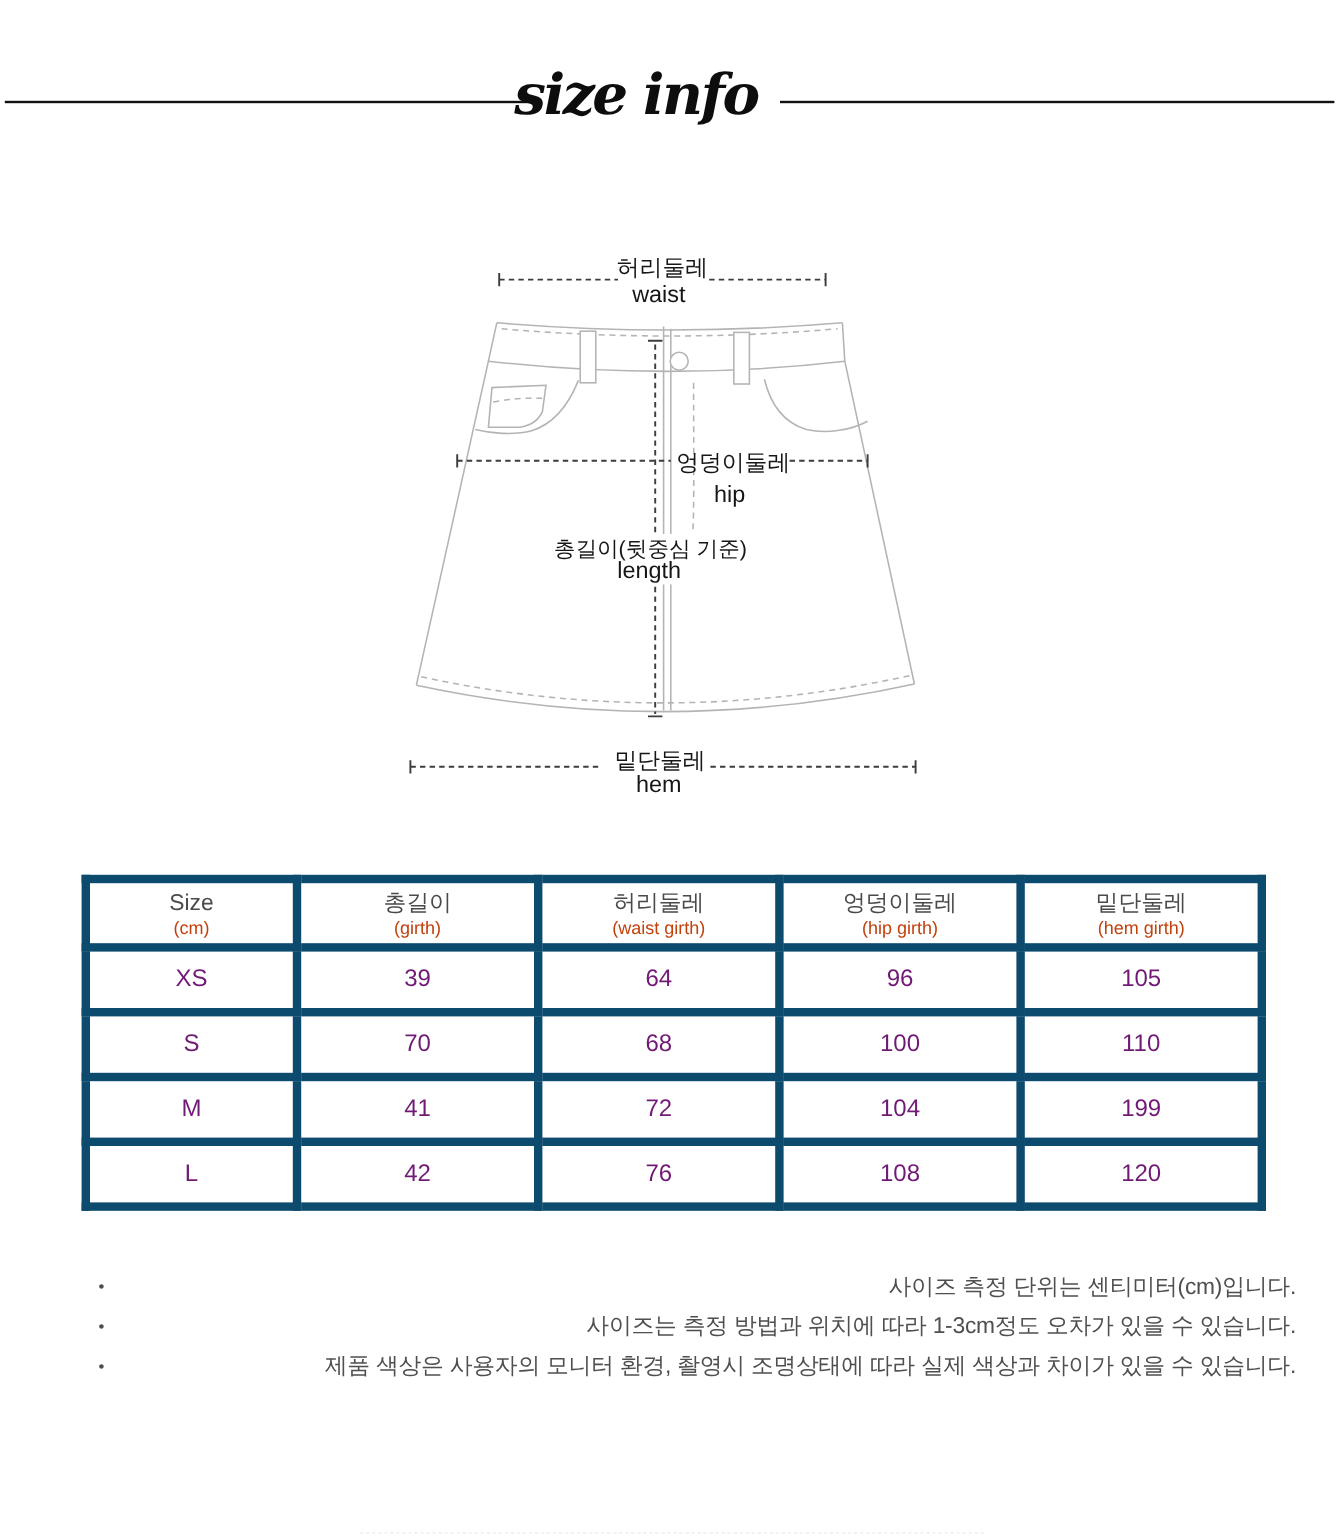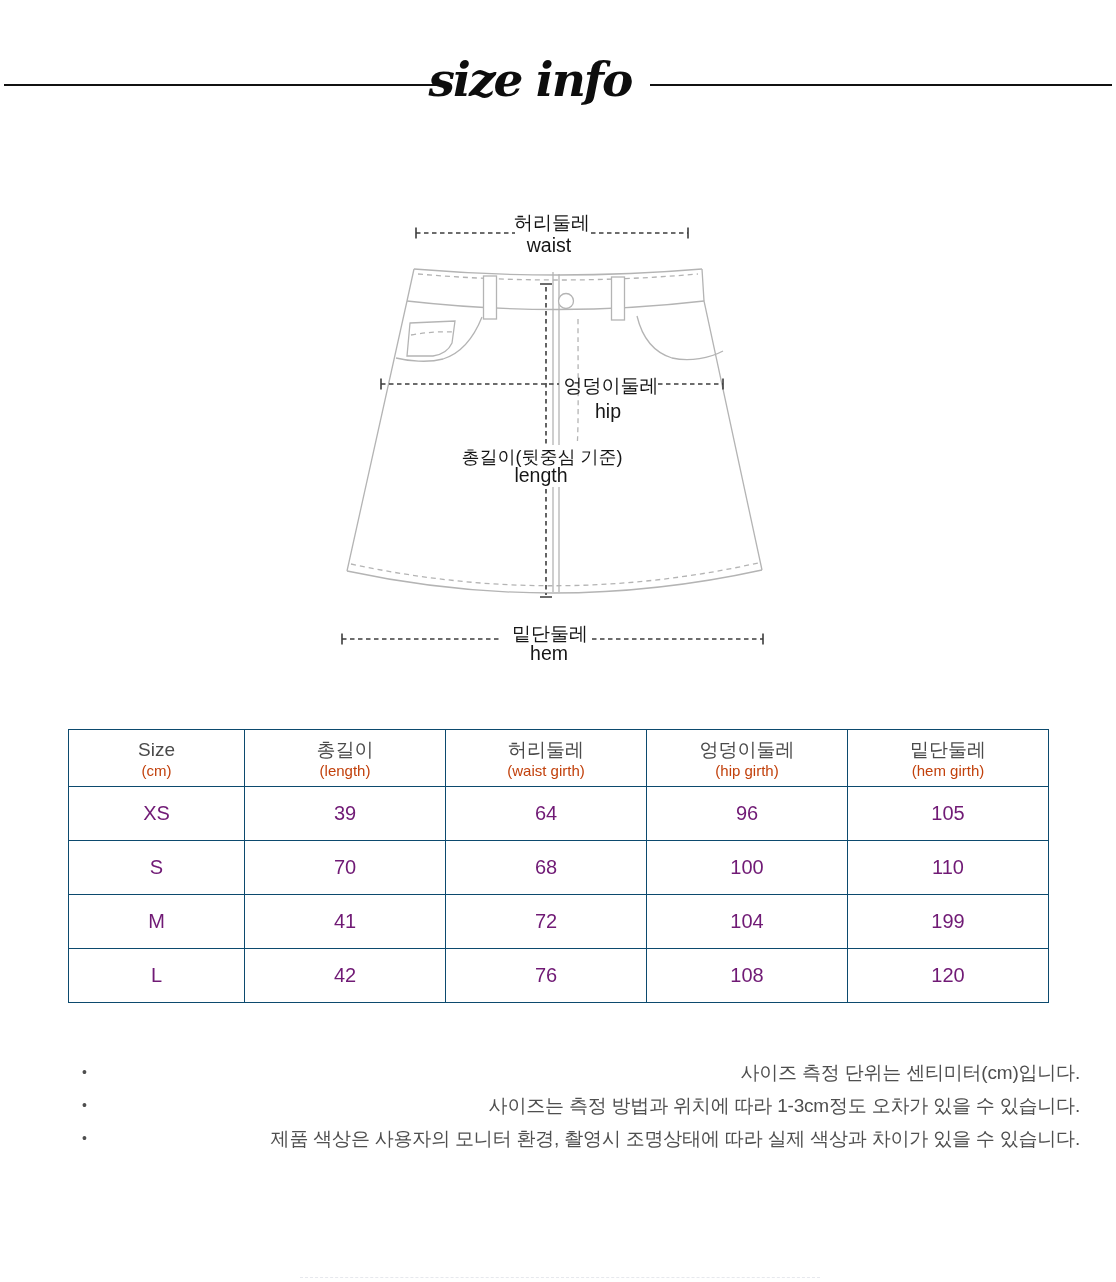--- a/index.html
+++ b/index.html
@@ -29,21 +29,21 @@
   text.lbl { fill:#161616; text-anchor:middle; font-family:"Liberation Sans", sans-serif; }
   text.ko { font-size:19px; }
   text.ko-s { font-size:18px; }
   text.en { font-size:19.5px; }
 
   
   table.size-table {
     position:absolute; left:68px; top:729px; width:980px;
     border-collapse:collapse; table-layout:fixed; text-align:center;
   }
-  table.size-table th, table.size-table td { border:1px solid #0c4a6e; font-weight:normal; }
+  table.size-table th, table.size-table td { border:7px solid #0c4a6e; font-weight:normal; }
   table.size-table thead tr { height:57px; }
   table.size-table tbody tr { height:54px; }
   .h-ko { font-size:19px; color:#4a4a4a; line-height:22px; padding-top:2px; }
   .h-en { font-size:15px; color:#c2410c; line-height:19px; }
   table.size-table td { font-size:20px; color:#701a75; }
 
   
   .notes { position:absolute; left:80px; top:1056px; width:1000px; }
   .note-line { display:flex; align-items:flex-start; line-height:33px; font-size:19px; color:#4f4f4f; }
   .note-bullet { width:20px; flex:0 0 20px; font-size:14px; color:#4f4f4f; text-align:left; padding-left:2px; }
@@ -116,21 +116,21 @@
       <col style="width:201px">
   </colgroup>
   <thead>
     <tr>
       <th>
         <div class="h-ko">Size</div>
         <div class="h-en">(cm)</div>
       </th>
       <th>
         <div class="h-ko">총길이</div>
-        <div class="h-en">(length)</div>
+        <div class="h-en">(girth)</div>
       </th>
       <th>
         <div class="h-ko">허리둘레</div>
         <div class="h-en">(waist girth)</div>
       </th>
       <th>
         <div class="h-ko">엉덩이둘레</div>
         <div class="h-en">(hip girth)</div>
       </th>
       <th>

